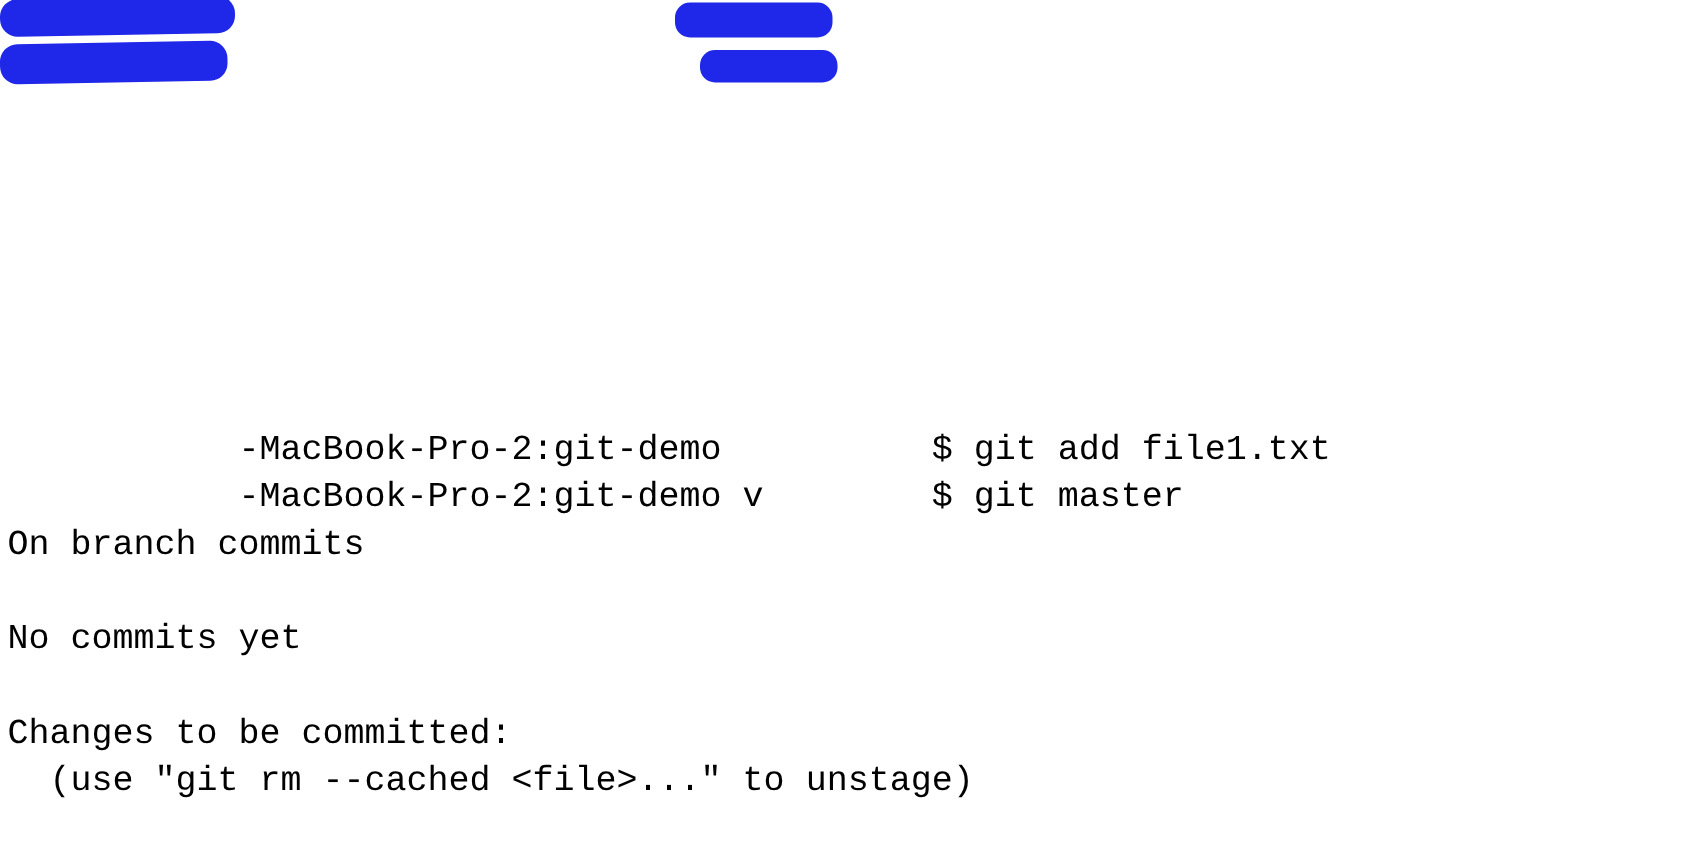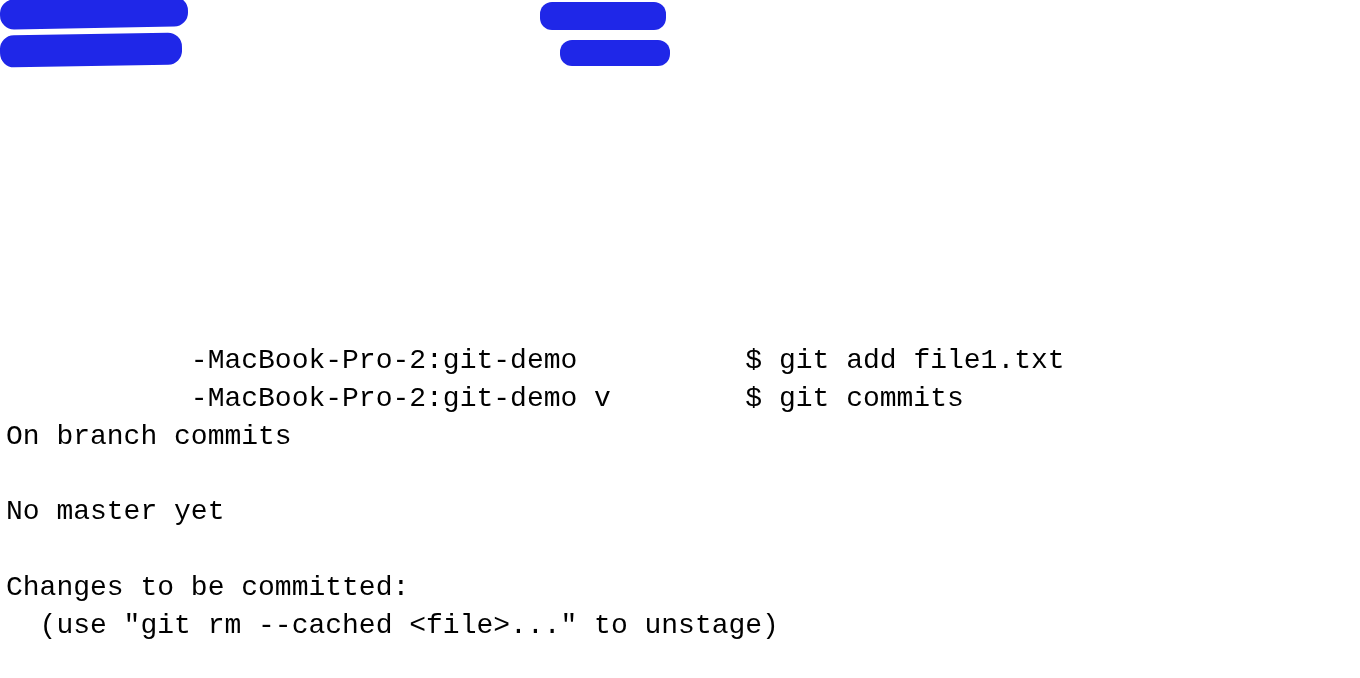--- a/index.html
+++ b/index.html
@@ -61,24 +61,24 @@
 <body>
 
 
 
 <div class="redaction r1"></div>
 <div class="redaction r2"></div>
 <div class="redaction r3"></div>
 <div class="redaction r4"></div>
 
 <div><span><span>           -MacBook-Pro-2:git-demo </span><span>         </span><span>$ </span><span>git add file1.txt</span></span>
-<span><span>           -MacBook-Pro-2:git-demo v</span><span>        </span><span>$ </span><span>git commits</span></span>
+<span><span>           -MacBook-Pro-2:git-demo v</span><span>        </span><span>$ </span><span>git master</span></span>
 <span>On branch commits</span>
 
-<span>No master yet</span>
+<span>No commits yet</span>
 
 <span>Changes to be committed:</span>
 <span>  (use "git rm --cached &lt;file&gt;..." to unstage)</span>
 
 
 
 
 
 
 

